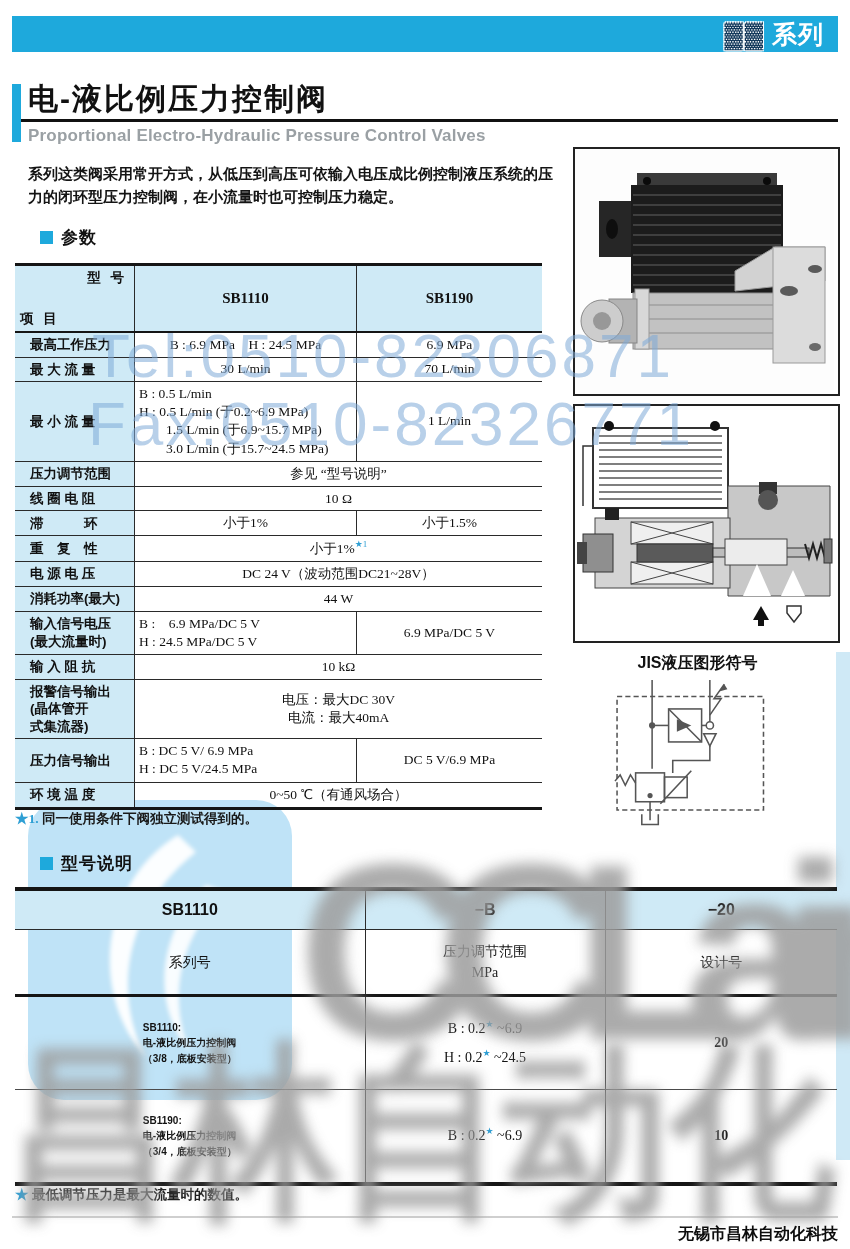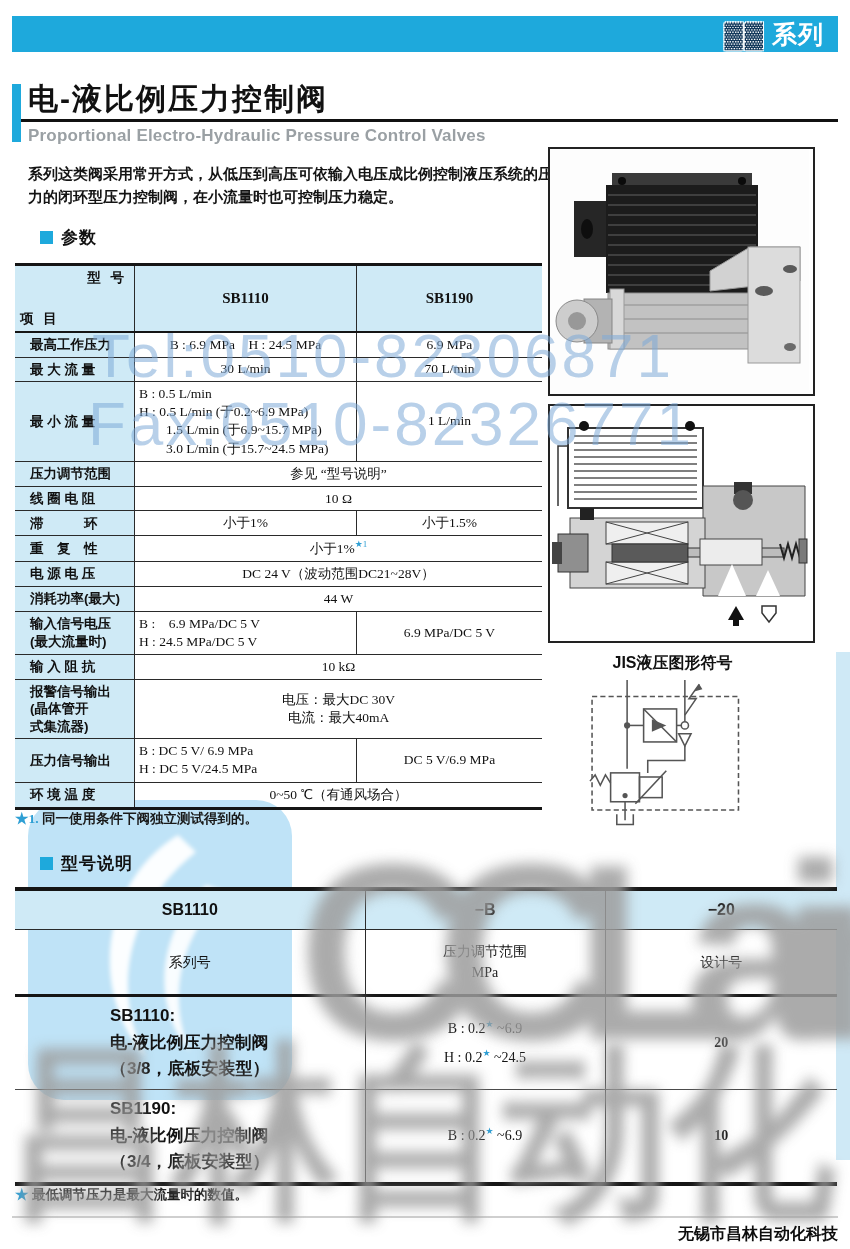--- a/index.html
+++ b/index.html
@@ -46,37 +46,37 @@
   table.params tr.last td{border-bottom:3px solid #151515;}
   .ml{white-space:pre-line;line-height:1.35;}
   .diag{position:relative;background-image:linear-gradient(to bottom right,transparent calc(50% - 1px),#222 calc(50% - 1px),#222 calc(50% + 1px),transparent calc(50% + 1px));}
   .diag .dt{position:absolute;top:3px;right:7px;font-weight:bold;font-family:"Liberation Sans",sans-serif;font-size:13.5px;letter-spacing:3px;}
   .diag .db{position:absolute;bottom:3px;left:5px;font-weight:bold;font-family:"Liberation Sans",sans-serif;font-size:13.5px;letter-spacing:3px;}
   .fn{margin-top:0;font-size:13.5px;font-weight:600;font-family:"Liberation Serif",serif;color:#1a1a1a;}
   .star{color:#2e9fd4;}
   sup.star{font-size:9px;}
 
   
-  .col-right{left:548px;top:147px;width:249px;z-index:2;}
+  .col-right{left:573px;top:147px;width:249px;z-index:2;}
   .figframe{width:263px;border:2px solid #222;background:#fff;margin-bottom:8px;}
   .jis-caption{text-align:center;font-size:16px;font-weight:bold;margin:10px 0 4px 0;color:#111;}
 
   
   .col-model{left:15px;top:852px;width:822px;z-index:2;}
   table.model{width:822px;border-collapse:collapse;margin-top:12px;font-family:"Liberation Serif",serif;
               border-top:4px solid #151515;}
   table.model td{padding:4px;text-align:center;vertical-align:middle;color:#111;}
   table.model .c2,table.model .c3{border-left:1px solid #2a2a2a;}
   table.model col.w1{width:350px;} table.model col.w2{width:240px;} table.model col.w3{width:232px;}
   tr.mhead td{background:#cfeaf6;font-weight:bold;font-size:16px;height:30px;border-bottom:1px solid #2a2a2a;font-family:"Liberation Sans",sans-serif;}
   tr.msub td{height:56px;font-size:14px;border-bottom:3px solid #151515;white-space:pre-line;line-height:1.5;}
   tr.mrow td{height:84px;border-bottom:1px solid #4a4a4a;}
   tr.mrow.last td{border-bottom:4px solid #151515;}
   .mname{display:inline-block;text-align:left;font-family:"Liberation Sans",sans-serif;font-weight:bold;
-         font-size:17px;white-space:pre-line;line-height:1.55;}
+         font-size:10px;white-space:pre-line;line-height:1.55;}
   .mrange{display:inline-block;text-align:center;font-size:14px;line-height:2.1;font-weight:400;}
   .mdesign{font-size:14px;font-weight:bold;}
 
   
   .footer-line{left:12px;top:1216px;width:826px;height:2px;background:#cfcfcf;z-index:2;}
   .footer-text{right:12px;top:1224px;font-size:16px;font-weight:bold;color:#0d0d0d;z-index:6;}
 
   
   .wm{pointer-events:none;}
   .wm-tel{left:92px;top:320px;z-index:6;font-size:62px;letter-spacing:3px;color:rgba(125,170,215,0.55);white-space:nowrap;}

